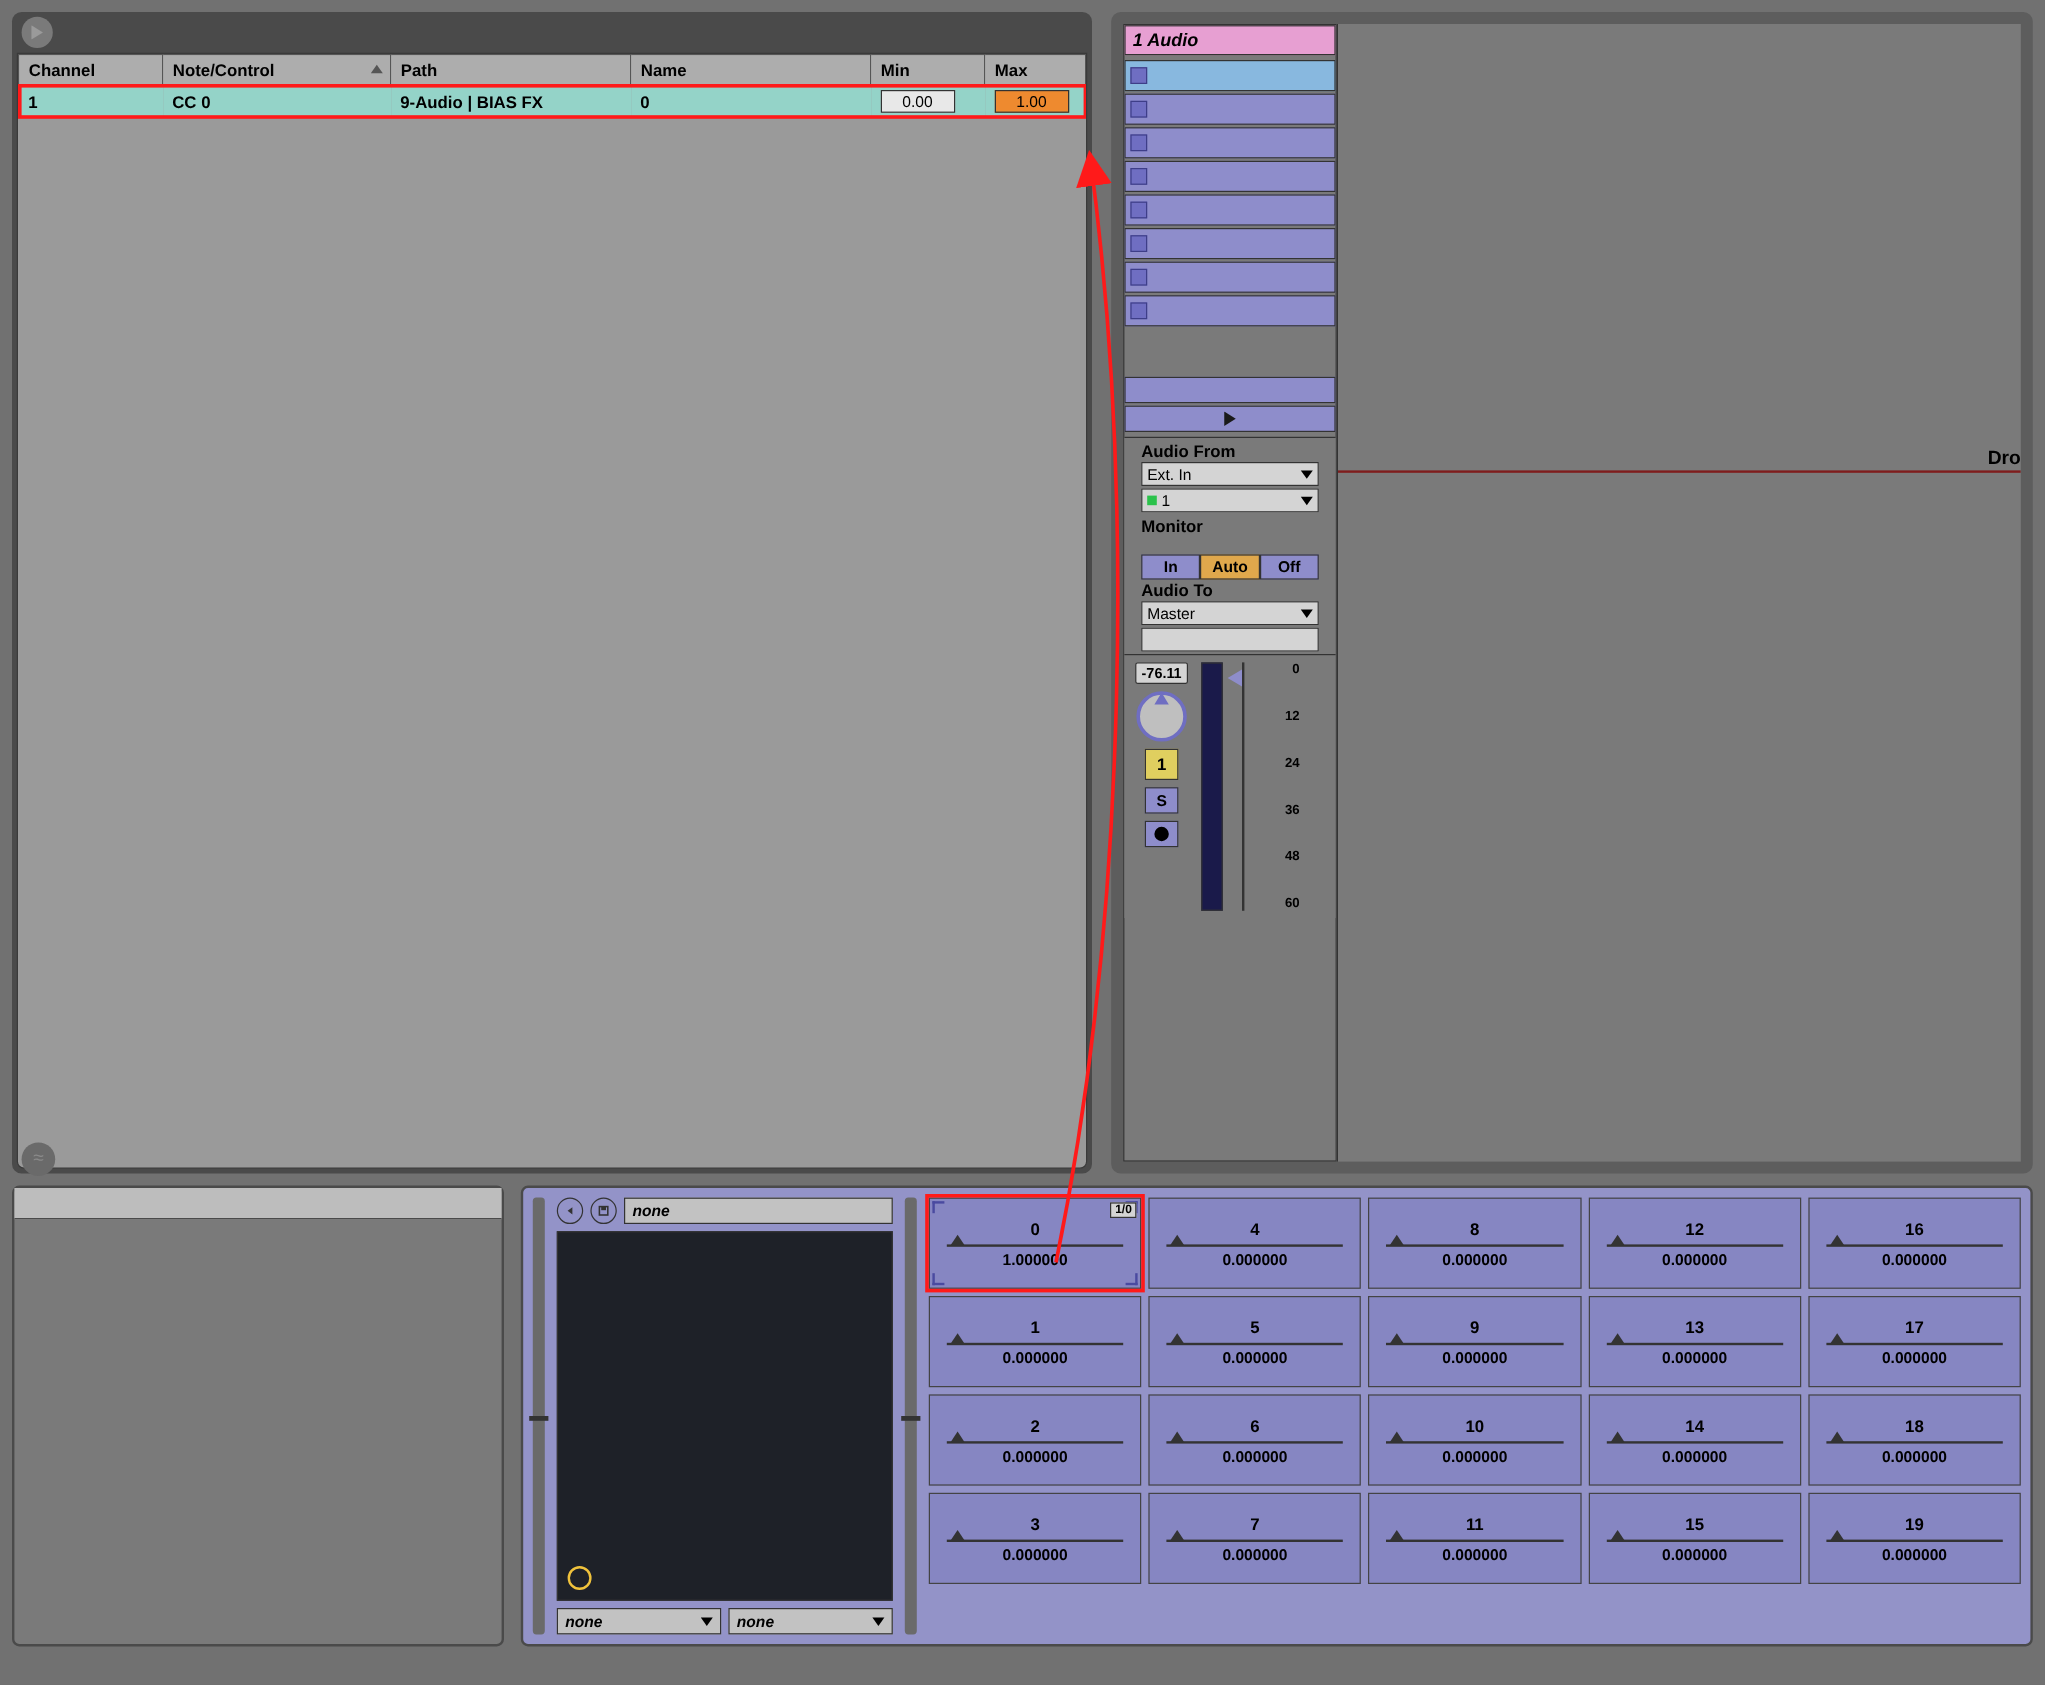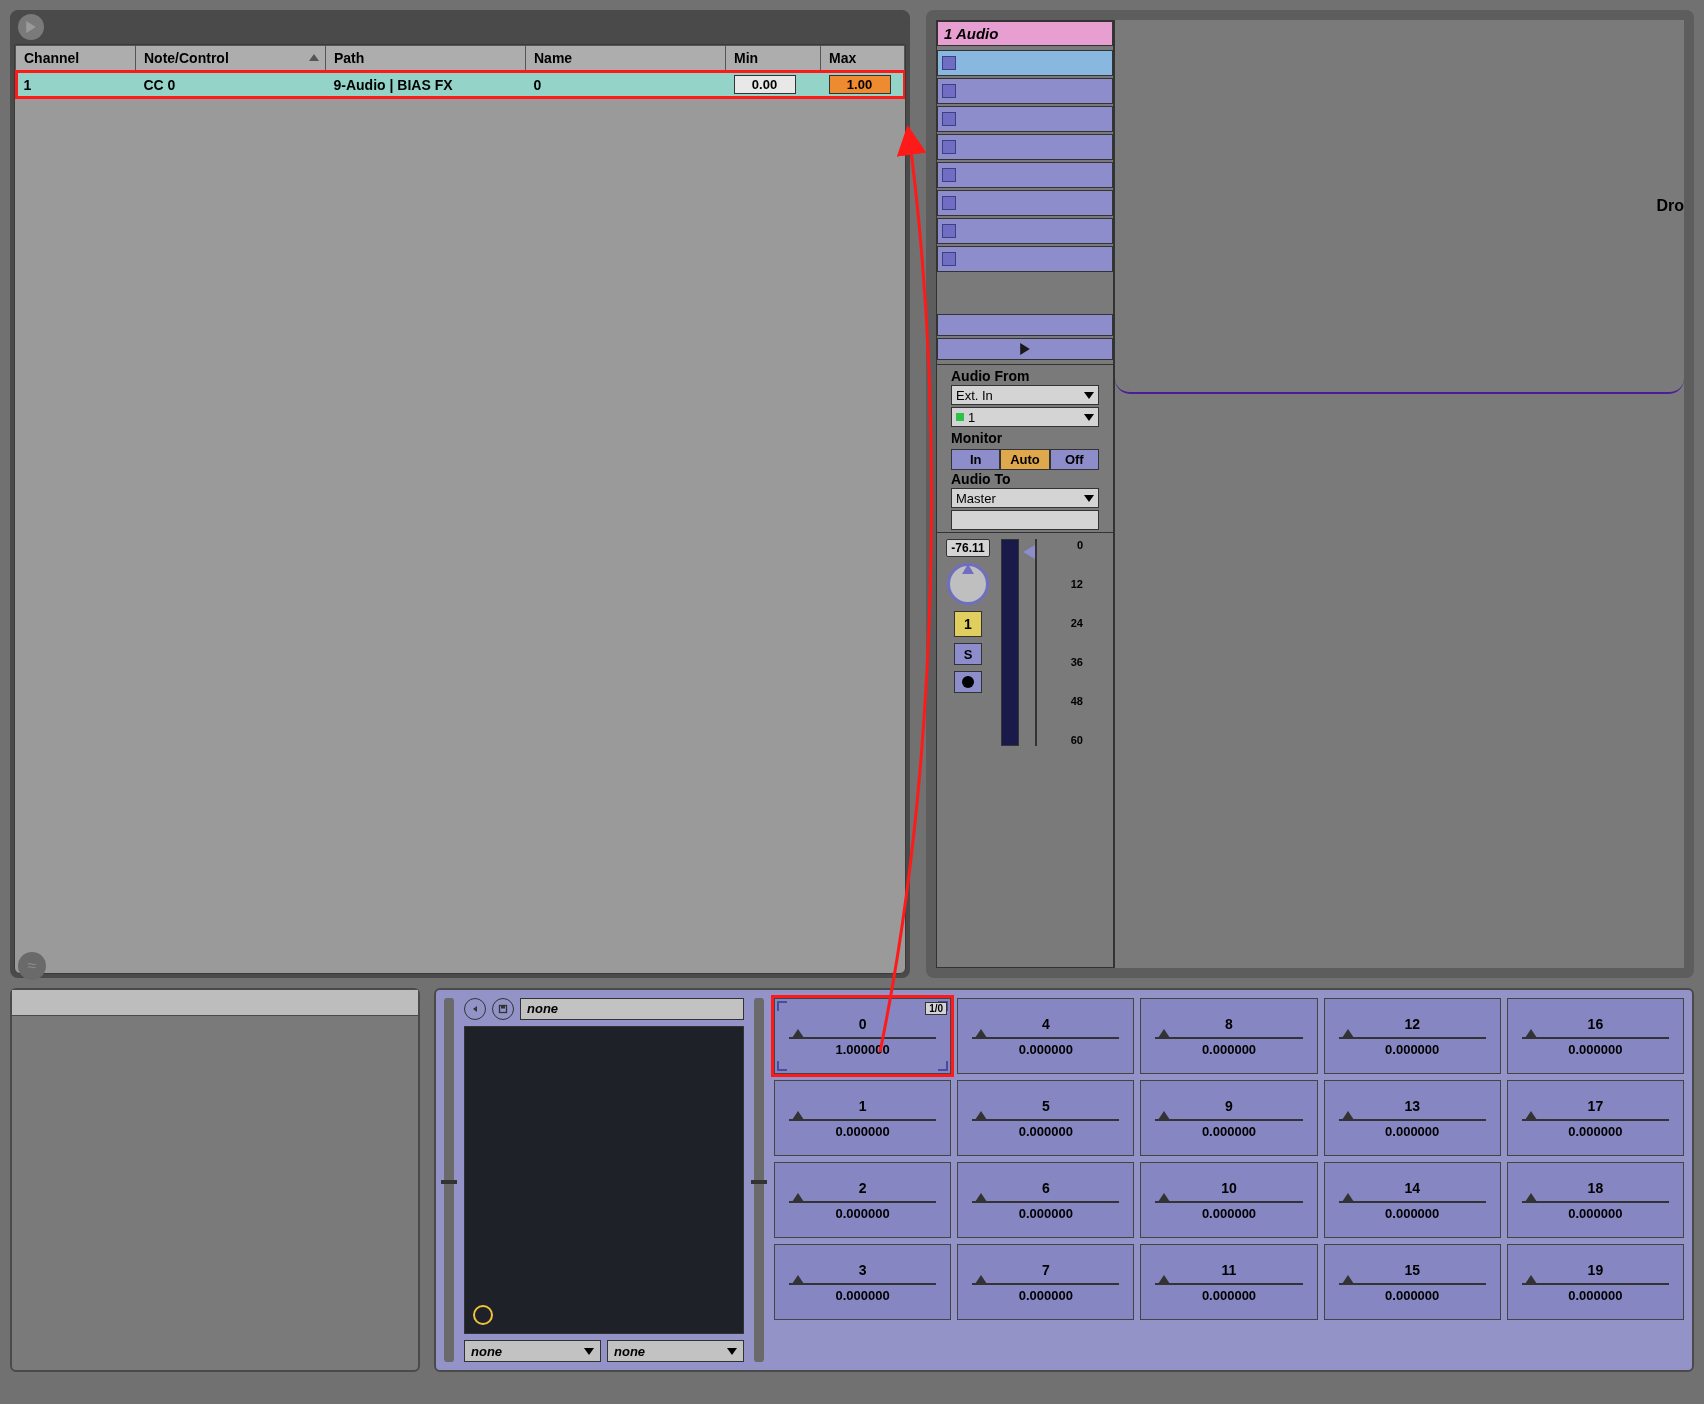--- a/index.html
+++ b/index.html
@@ -25,21 +25,21 @@
 .midi-table th {
   background: #adadad; text-align: left; padding: 4px 8px; border: 1px solid #555;
   font-weight: bold; color: #000; position: relative;
 }
 .midi-table th .sort-tri { position: absolute; right: 6px; top: 8px; width: 0; height: 0; border-left: 5px solid transparent; border-right: 5px solid transparent; border-bottom: 7px solid #555; }
 .midi-row td { padding: 4px 8px; color: #000; font-weight: bold; }
 .midi-row { background: #94d3c8; }
 .midi-row-wrap { outline: 3px solid #ff1a1a; outline-offset: -2px; }
 .min-cell, .max-cell {
   border: 1px solid #333; display: inline-block; width: 62px; text-align: center; background: #e8e8e8; padding: 1px 0;
-  font-size: 13px; font-weight: bold;
+  font-size: 13px; font-weight: normal;
 }
 .max-cell { background: #ee8a2f; color: #000; }
 
 
 .track-inner { position: absolute; left: 10px; top: 10px; right: 10px; bottom: 10px; display: flex; }
 .track-col { width: 178px; background: #7a7a7a; border: 1px solid #333; display: flex; flex-direction: column; }
 .track-title {
   background: #e79fd2; border: 1px solid #333; color: #000; font-weight: bold; font-style: italic;
   font-size: 15px; padding: 3px 6px; margin-bottom: 4px;
 }
@@ -53,21 +53,21 @@
 .scene-play svg { fill: #1a1a1a; }
 
 .io-section { background: #7a7a7a; border-top: 1px solid #333; padding: 2px 14px; }
 .io-label { font-weight: bold; font-size: 14px; color: #000; padding: 1px 0; }
 .io-select {
   background: #d4d4d4; border: 1px solid #333; font-size: 13px; padding: 1px 4px; display: flex; align-items: center; justify-content: space-between;
   margin-bottom: 2px; height: 20px;
 }
 .io-select .tri { width: 0; height: 0; border-left: 5px solid transparent; border-right: 5px solid transparent; border-top: 7px solid #000; }
 .io-select .green-dot { width: 8px; height: 8px; background: #2bc24b; margin-right: 4px; }
-.monitor-row { display: flex; gap: 0; margin-top: 2px; }
+.monitor-row { display: flex; gap: 0; margin-top: 15px; }
 .monitor-btn {
   flex: 1; border: 1px solid #333; font-size: 13px; font-weight: bold; text-align: center; padding: 2px 0; background: #8e8dcb;
 }
 .monitor-btn.auto { background: #e0a84c; }
 .empty-select { background: #d4d4d4; border: 1px solid #333; height: 20px; margin-top: 2px; }
 
 
 .mixer { background: #7a7a7a; padding: 6px 4px; display: flex; gap: 6px; border-top: 1px solid #333; height: 220px; }
 .mixer-left { width: 54px; display: flex; flex-direction: column; align-items: center; gap: 6px; }
 .db-chip { background: #d4d4d4; border: 1px solid #333; font-size: 12px; padding: 1px 4px; border-radius: 2px; font-weight: bold; }
@@ -82,21 +82,21 @@
 
 .meter-col { flex: 1; display: flex; gap: 4px; }
 .meter-bar { width: 18px; background: #1a1a4a; border: 1px solid #333; height: 100%; position: relative; }
 .fader-col { width: 26px; position: relative; height: 100%; }
 .fader-track { position: absolute; left: 50%; top: 0; bottom: 0; width: 2px; background: #333; transform: translateX(-50%); }
 .fader-handle { position: absolute; left: 0; top: 6px; width: 0; height: 0; border-top: 7px solid transparent; border-bottom: 7px solid transparent; border-right: 12px solid #8e8dcb; }
 .scale-col { width: 30px; display: flex; flex-direction: column; justify-content: space-between; font-size: 11px; color: #000; font-weight: bold; text-align: right; }
 
 
 .drop-area { flex: 1; background: #7a7a7a; border-left: 1px solid #333; display: flex; align-items: center; justify-content: flex-end; padding-right: 0; font-weight: bold; font-size: 16px; color: #000; overflow: hidden; position: relative; }
-.drop-area .upper { height: 374px; border-bottom: 2px solid #4c1d95; width: 100%; position: absolute; top: 0; display: flex; align-items: center; justify-content: flex-end; border-radius: 15px; }
+.drop-area .upper { height: 374px; border-bottom: 2px solid #7f1d1d; width: 100%; position: absolute; top: 0; display: flex; align-items: flex-end; justify-content: flex-end; }
 
 
 .wavy { position: absolute; left: 8px; bottom: -2px; width: 28px; height: 28px; border-radius: 50%; background: #6a6a6a; display: flex; align-items: center; justify-content: center; color: #8a8a8a; font-size: 16px; }
 
 
 .bottom-row { display: flex; gap: 14px; padding: 10px; height: 404px; }
 .bottom-left { width: 410px; background: #7a7a7a; border: 2px solid #4a4a4a; border-radius: 6px; }
 .bottom-left .bl-header { height: 26px; background: #bdbdbd; border-bottom: 1px solid #4a4a4a; }
 
 .device-panel { flex: 1; background: #9393c8; border: 2px solid #4a4a4a; border-radius: 6px; display: flex; flex-direction: column; }

